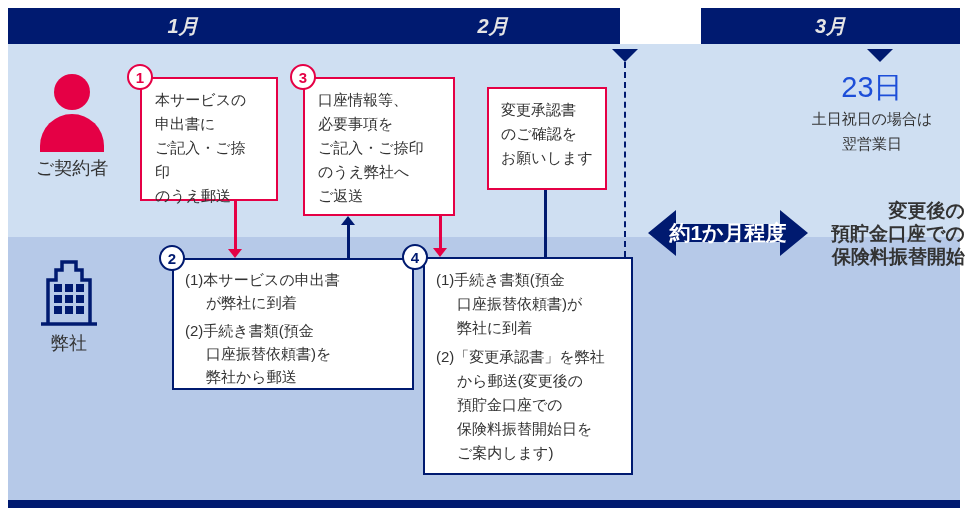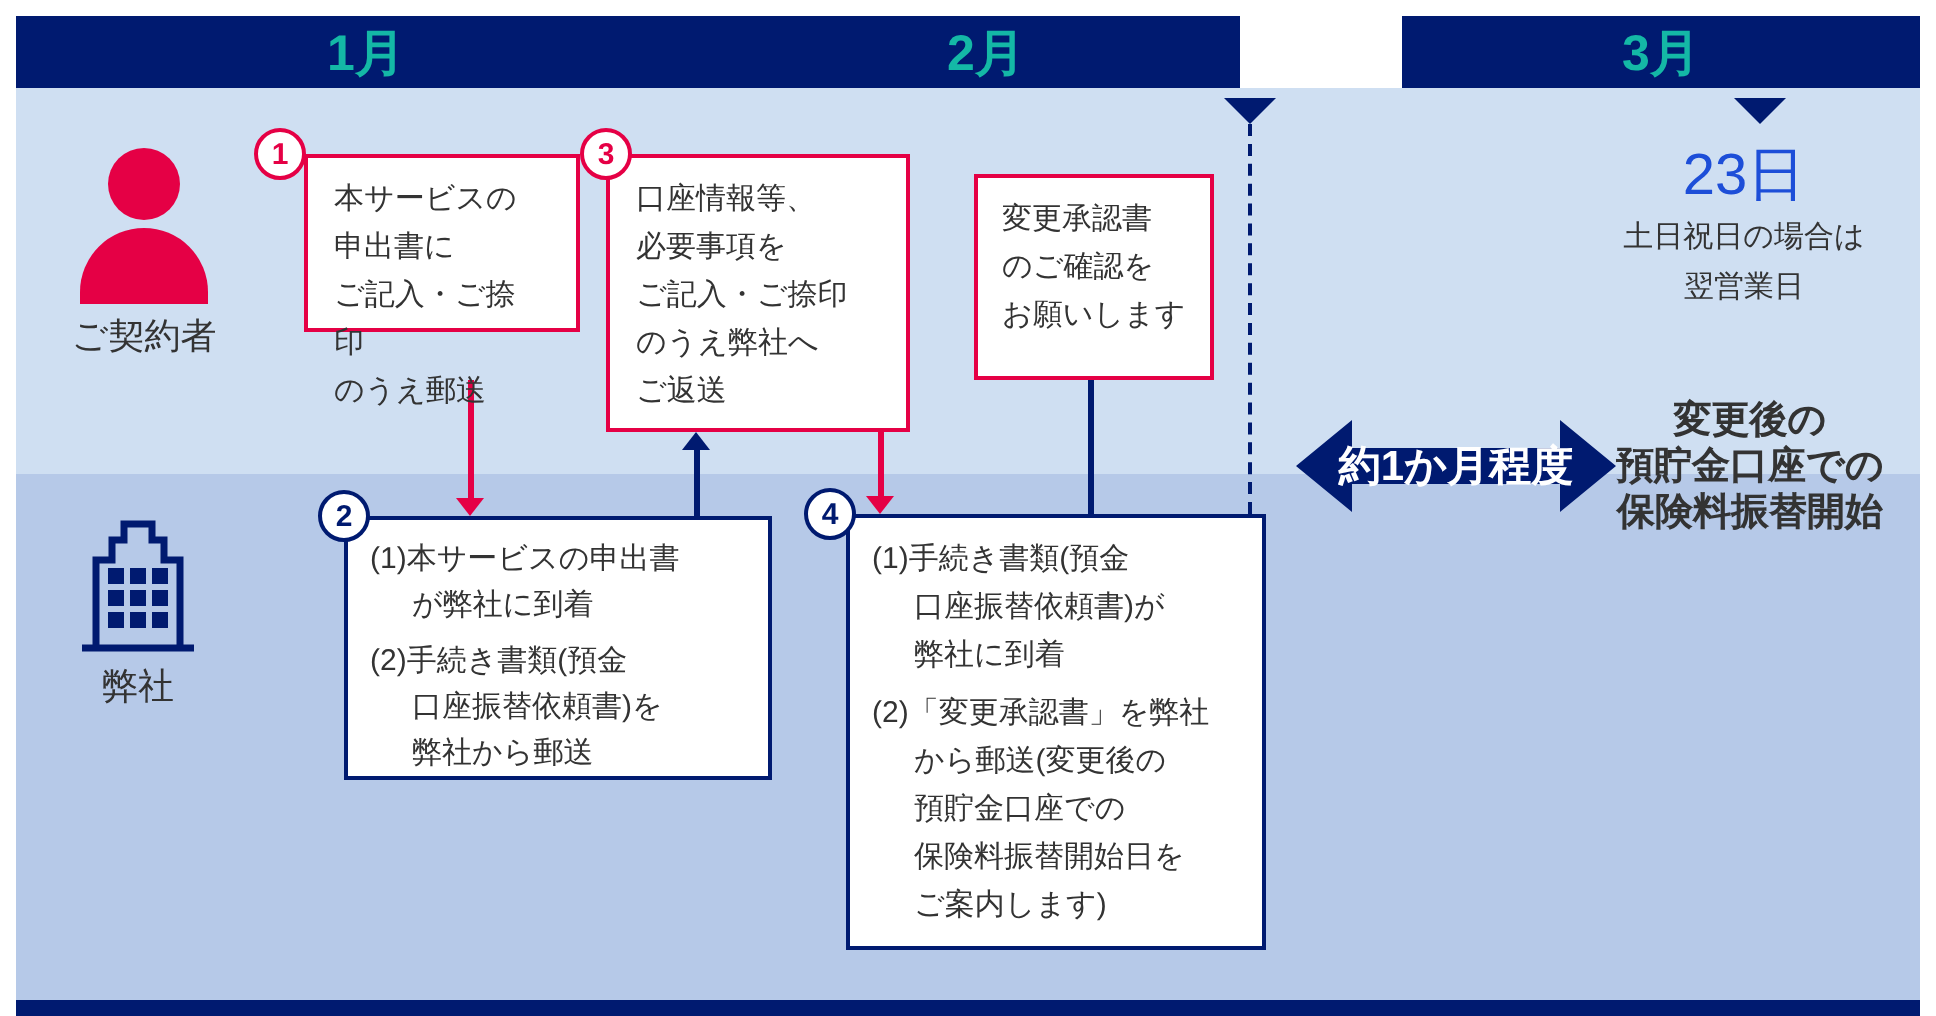--- a/index.html
+++ b/index.html
@@ -2,21 +2,21 @@
 <html><head>
 <meta charset="utf-8">
 <style>
   * { margin:0; padding:0; box-sizing:border-box; }
   body { background:#ffffff; font-family:"Liberation Sans","DejaVu Sans",sans-serif; }
   .canvas { position:relative; width:968px; height:508px; background:#ffffff; overflow:hidden; }
 
   
   .month-seg { position:absolute; top:8px; height:36px; background:#001a70;
                display:flex; align-items:center; justify-content:center; }
-  .month-seg span { color:#14b8a6; font-size:25px; font-weight:bold; }
+  .month-seg span { color:#e5e5e5; font-size:20px; font-weight:bold;font-style:italic; }
   .seg1 { left:8px;   width:350px; }
   .seg2 { left:350px; width:270px;padding-left:16px; }
   .seg3 { left:701px; width:259px; }
 
   
   .lane-top    { position:absolute; left:8px; top:44px;  width:952px; height:193px; background:#cfdff2; }
   .lane-bottom { position:absolute; left:8px; top:237px; width:952px; height:263px; background:#b6c9e8; }
   .bottom-bar  { position:absolute; left:8px; top:500px; width:952px; height:8px; background:#001a70; }
 
   
@@ -26,24 +26,24 @@
   .actor-label { position:absolute; color:#333333; font-size:18px; text-align:center; }
   .label-customer { left:20px; top:156px; width:104px; }
   .label-company  { left:36px; top:331px; width:66px; }
   .building { position:absolute; left:35px; top:254px; width:68px; height:74px; }
 
   
   .sbox { position:absolute; background:#ffffff; z-index:2; color:#333333; }
   .red-border  { border:2px solid #e50045; }
   .navy-border { border:2.5px solid #001a70; }
   .box-text { white-space:pre-line; font-size:15px; line-height:24px; color:#333333; }
-  .box1 { left:140px; top:77px;  width:138px; height:89px; padding:9px 20px 0 13px;margin-left:12px; }
+  .box1 { left:140px; top:77px;  width:138px; height:124px; padding:9px 20px 0 13px; }
   .box3 { left:303px; top:77px;  width:152px; height:139px; padding:9px 6px 0 13px; }
   .boxA { left:487px; top:87px;  width:120px; height:103px;  padding:9px 6px 0 12px; }
-  .box2 { left:172px; top:258px; width:214px; height:132px; padding:8px 6px 0 11px; }
+  .box2 { left:172px; top:258px; width:242px; height:132px; padding:8px 6px 0 11px; }
   .box4 { left:423px; top:257px; width:210px; height:218px; padding:9px 4px 0 11px; }
   .hang { padding-left:21px; text-indent:-21px; white-space:pre-line; font-size:15px; line-height:23px; color:#333333; }
   .box4 .hang { line-height:24px; }
   .hang + .hang { margin-top:5px; }
 
   
   .badge { position:absolute; width:26px; height:26px; border-radius:50%; background:#ffffff;
            display:flex; align-items:center; justify-content:center; font-size:15px; font-weight:bold; z-index:3; }
   .badge.red  { border:2.5px solid #e50045; color:#e50045; }
   .badge.navy { border:2.5px solid #001a70; color:#001a70; }
@@ -83,21 +83,21 @@
   .duration { position:absolute; left:648px; top:207px; width:160px; height:52px; z-index:2; }
   .duration .lbl { position:absolute; left:0; top:0; width:100%; height:100%;
                    display:flex; align-items:center; justify-content:center;
                    color:#ffffff; font-size:21px; font-weight:bold; }
 
   
   .start-day  { position:absolute; left:792px; top:68px; width:160px; text-align:center;
                 font-size:29px; font-weight:normal; color:#1d4ed8; }
   .start-note { position:absolute; left:782px; top:106px; width:180px; text-align:center;
                 font-size:15px; line-height:25px; color:#333333; white-space:pre-line; }
-  .result-txt { position:absolute; left:785px; top:199px; width:180px; text-align:center;
+  .result-txt { position:absolute; left:785px; top:199px; width:180px; text-align:right;
                 font-size:19px; font-weight:bold; line-height:23px; color:#333333; white-space:pre-line; }
 </style>
 </head>
 <body>
 
 <div class="canvas">
 
   <div class="month-seg seg1">
     <span>1月</span>
   </div>

